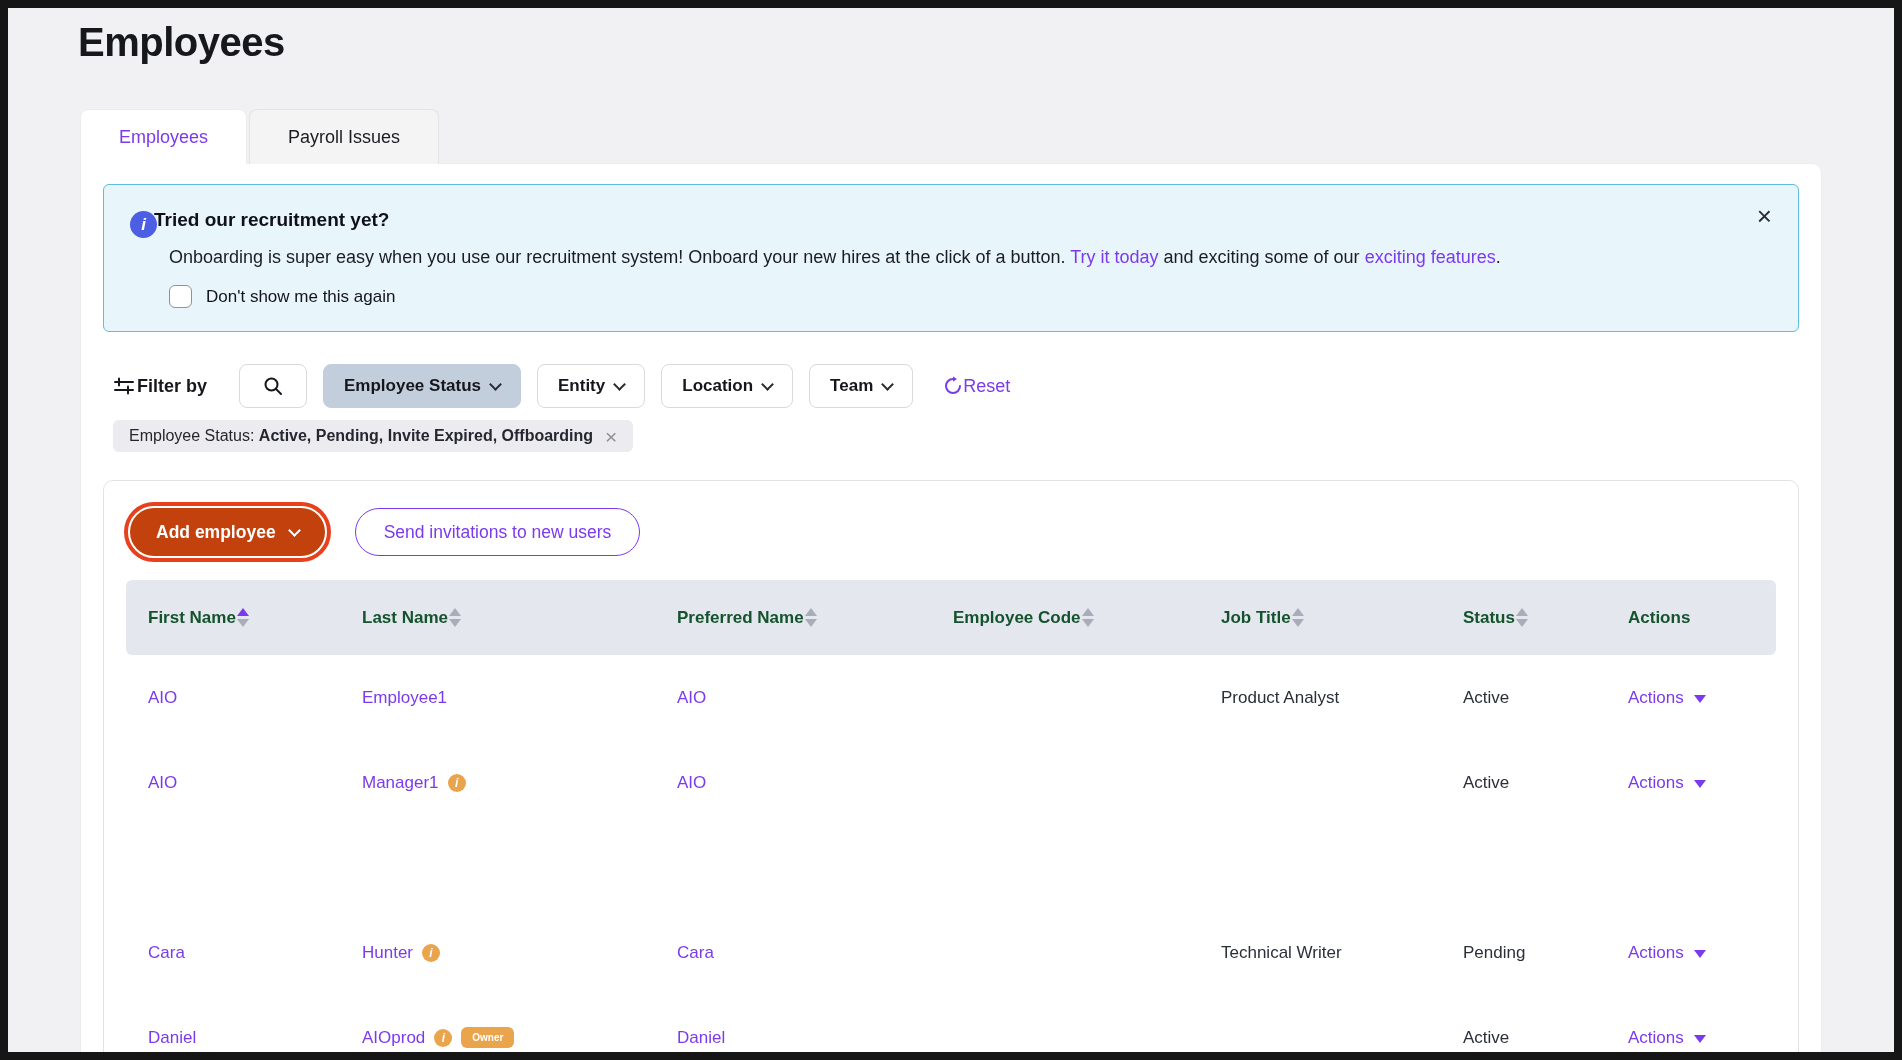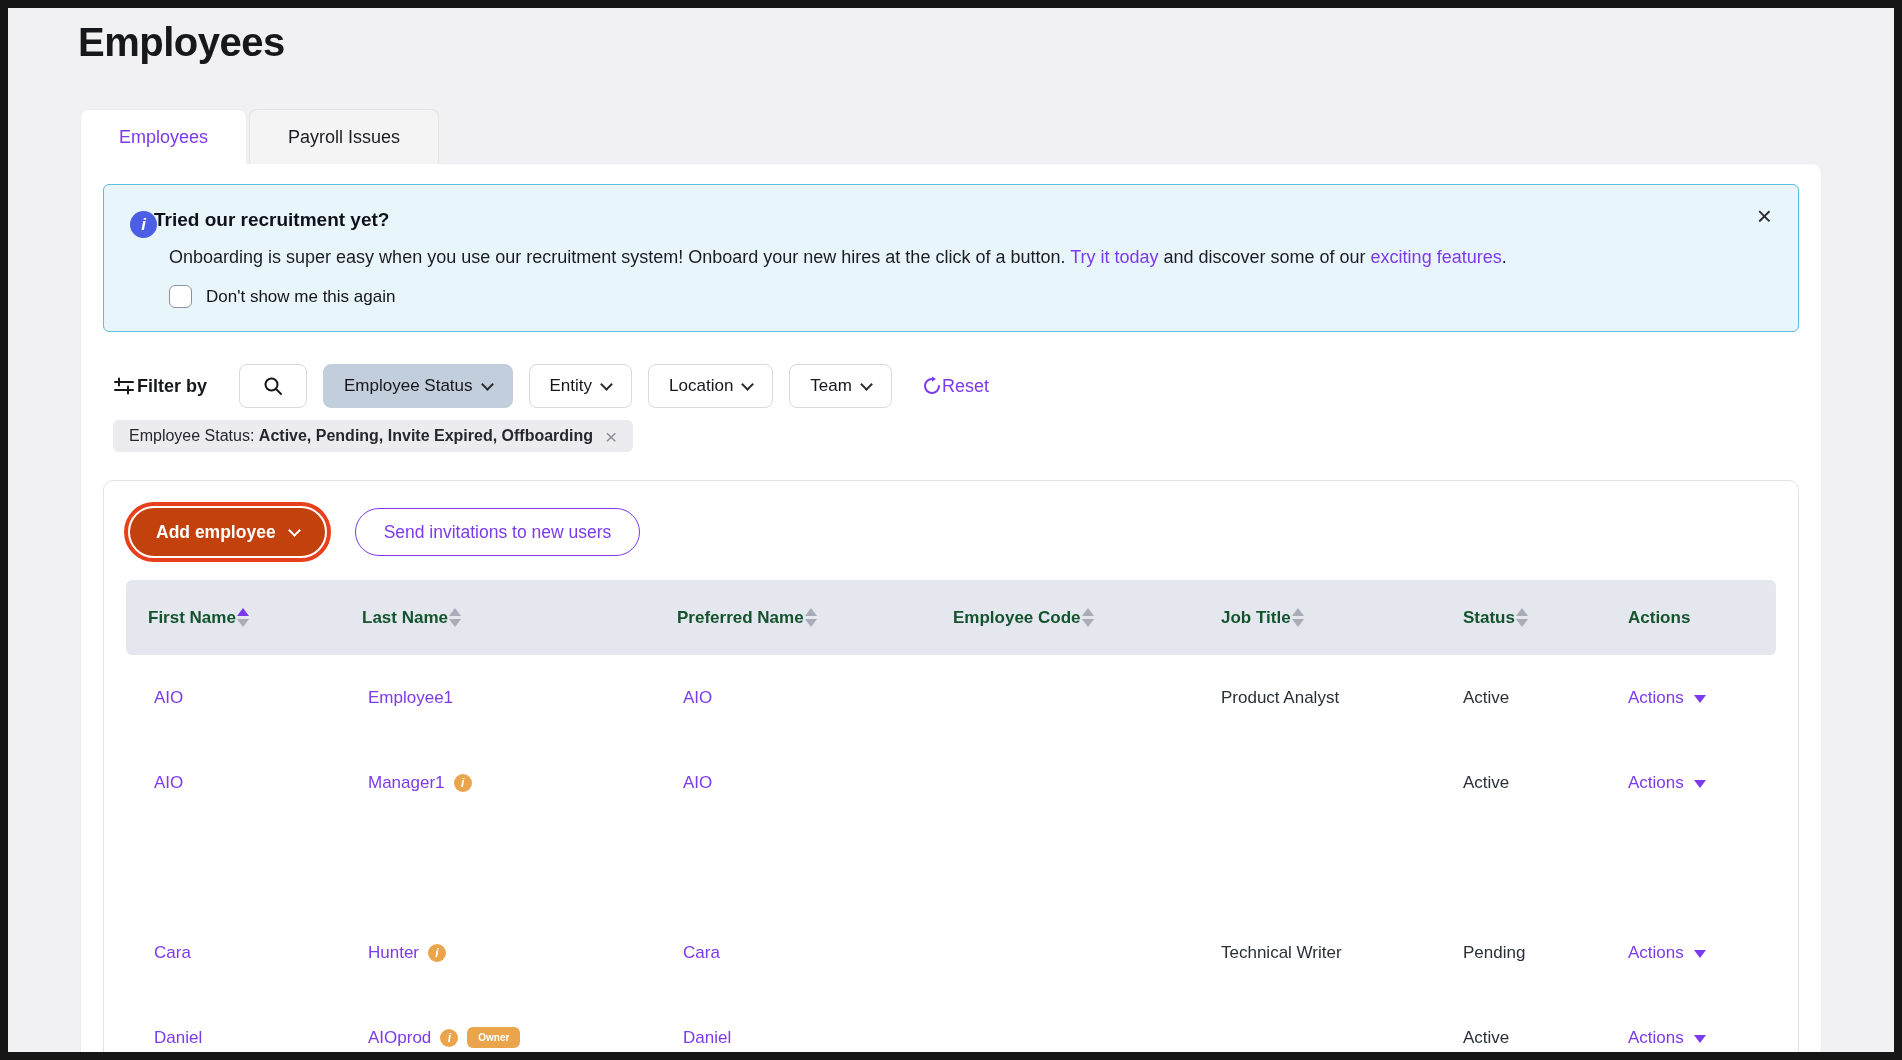--- a/index.html
+++ b/index.html
@@ -39,21 +39,21 @@
   .checkbox { width:23px; height:23px; background:#fff; border:1.5px solid #8c939e; border-radius:6px; cursor:pointer; }
   .banner-check-label { font-size:17px; color:#14151a; }
   .banner-close { position:absolute; right:26px; top:18px; font-size:26px; color:#2a2b31; cursor:pointer; line-height:1; }
 
   
   .filter-row { margin:32px 0 0 32px; display:flex; align-items:center; gap:16px; height:44px; }
   .filter-label-wrap { display:flex; align-items:center; gap:2px; margin-right:16px; }
   .filter-label { font-size:18px; font-weight:700; }
   .btn-plain { height:44px; background:#fff; border:1px solid #d9d9de; border-radius:8px;
                display:flex; align-items:center; justify-content:center; gap:10px;
-               font-size:17px; font-weight:400; color:#16171c; cursor:pointer; padding:0 20px; }
+               font-size:17px; font-weight:700; color:#16171c; cursor:pointer; padding:0 20px; }
   .btn-search { width:68px; padding:0; }
   .btn-selected { background:#c3cedd; border-color:#c3cedd; }
   .chev { width:9px; height:9px; border-right:2px solid #2a2b31; border-bottom:2px solid #2a2b31;
           transform:rotate(45deg); margin-top:-4px; }
   .reset { display:flex; align-items:center; gap:0; color:#7c3aed; font-size:18px; cursor:pointer; margin-left:14px; }
 
   
   .chip-row { margin:12px 0 0 32px; display:flex; }
   .chip { background:#ebebf0; border-radius:6px; height:32px; display:flex; align-items:center; gap:12px;
           padding:0 16px; font-size:16px; color:#26272e; }
@@ -80,21 +80,21 @@
   .th { display:flex; align-items:center; gap:1px; font-size:17px; font-weight:700; color:#14532d; }
   .sort { display:flex; flex-direction:column; gap:3px; cursor:pointer; }
   .tri-up { width:0; height:0; border-left:6px solid transparent; border-right:6px solid transparent;
             border-bottom:8px solid #a8adb8; }
   .tri-down { width:0; height:0; border-left:6px solid transparent; border-right:6px solid transparent;
               border-top:8px solid #a8adb8; }
   .sorted-asc .tri-up { border-bottom-color:#7c3aed; }
   .tbody { margin:0 22px; }
   .row { height:85px; padding-left:22px; font-size:17px; color:#2b2f38; }
   .row-spacer { height:85px; }
-  .cell-link { color:#7c3aed; cursor:pointer;margin-left:6px; }
+  .cell-link { color:#7c3aed; cursor:pointer; }
   .lastname-cell { display:flex; align-items:center; gap:9px; }
   .info-dot { width:18px; height:18px; border-radius:50%; background:#eaa44b; color:#fff;
               font-size:12px; font-weight:700; font-style:italic; display:inline-flex;
               align-items:center; justify-content:center; cursor:pointer; }
   .owner-badge { background:#eaa44b; color:#fff; font-size:10px; font-weight:700;
                  border-radius:6px; padding:5px 11px; }
   .actions-cell { display:flex; align-items:center; gap:10px; color:#7c3aed; cursor:pointer; }
   .tri-actions { width:0; height:0; border-left:6px solid transparent; border-right:6px solid transparent;
                  border-top:8px solid #7c3aed; margin-top:2px; }
   svg { display:block; }
@@ -114,21 +114,21 @@
       <span>Payroll Issues</span>
     </div>
   </div>
 
   <div class="main-card">
 
     <div class="banner">
       <div class="banner-icon">i</div>
       <div class="banner-title">Tried our recruitment yet?</div>
       <div class="banner-body">
-        <span>Onboarding is super easy when you use our recruitment system! Onboard your new hires at the click of a button. </span><span class="banner-link">Try it today</span><span> and discover some of our </span><span class="banner-link">exciting features</span><span>.</span>
+        <span>Onboarding is super easy when you use our recruitment system! Onboard your new hires at the click of a button. </span><span class="banner-link">Try it today</span><span> and exciting some of our </span><span class="banner-link">exciting features</span><span>.</span>
       </div>
       <div class="banner-check-row">
         <span class="checkbox"></span>
         <span class="banner-check-label">Don't show me this again</span>
       </div>
       <div class="banner-close">×</div>
     </div>
 
     <div class="filter-row">
       <div class="filter-label-wrap">

